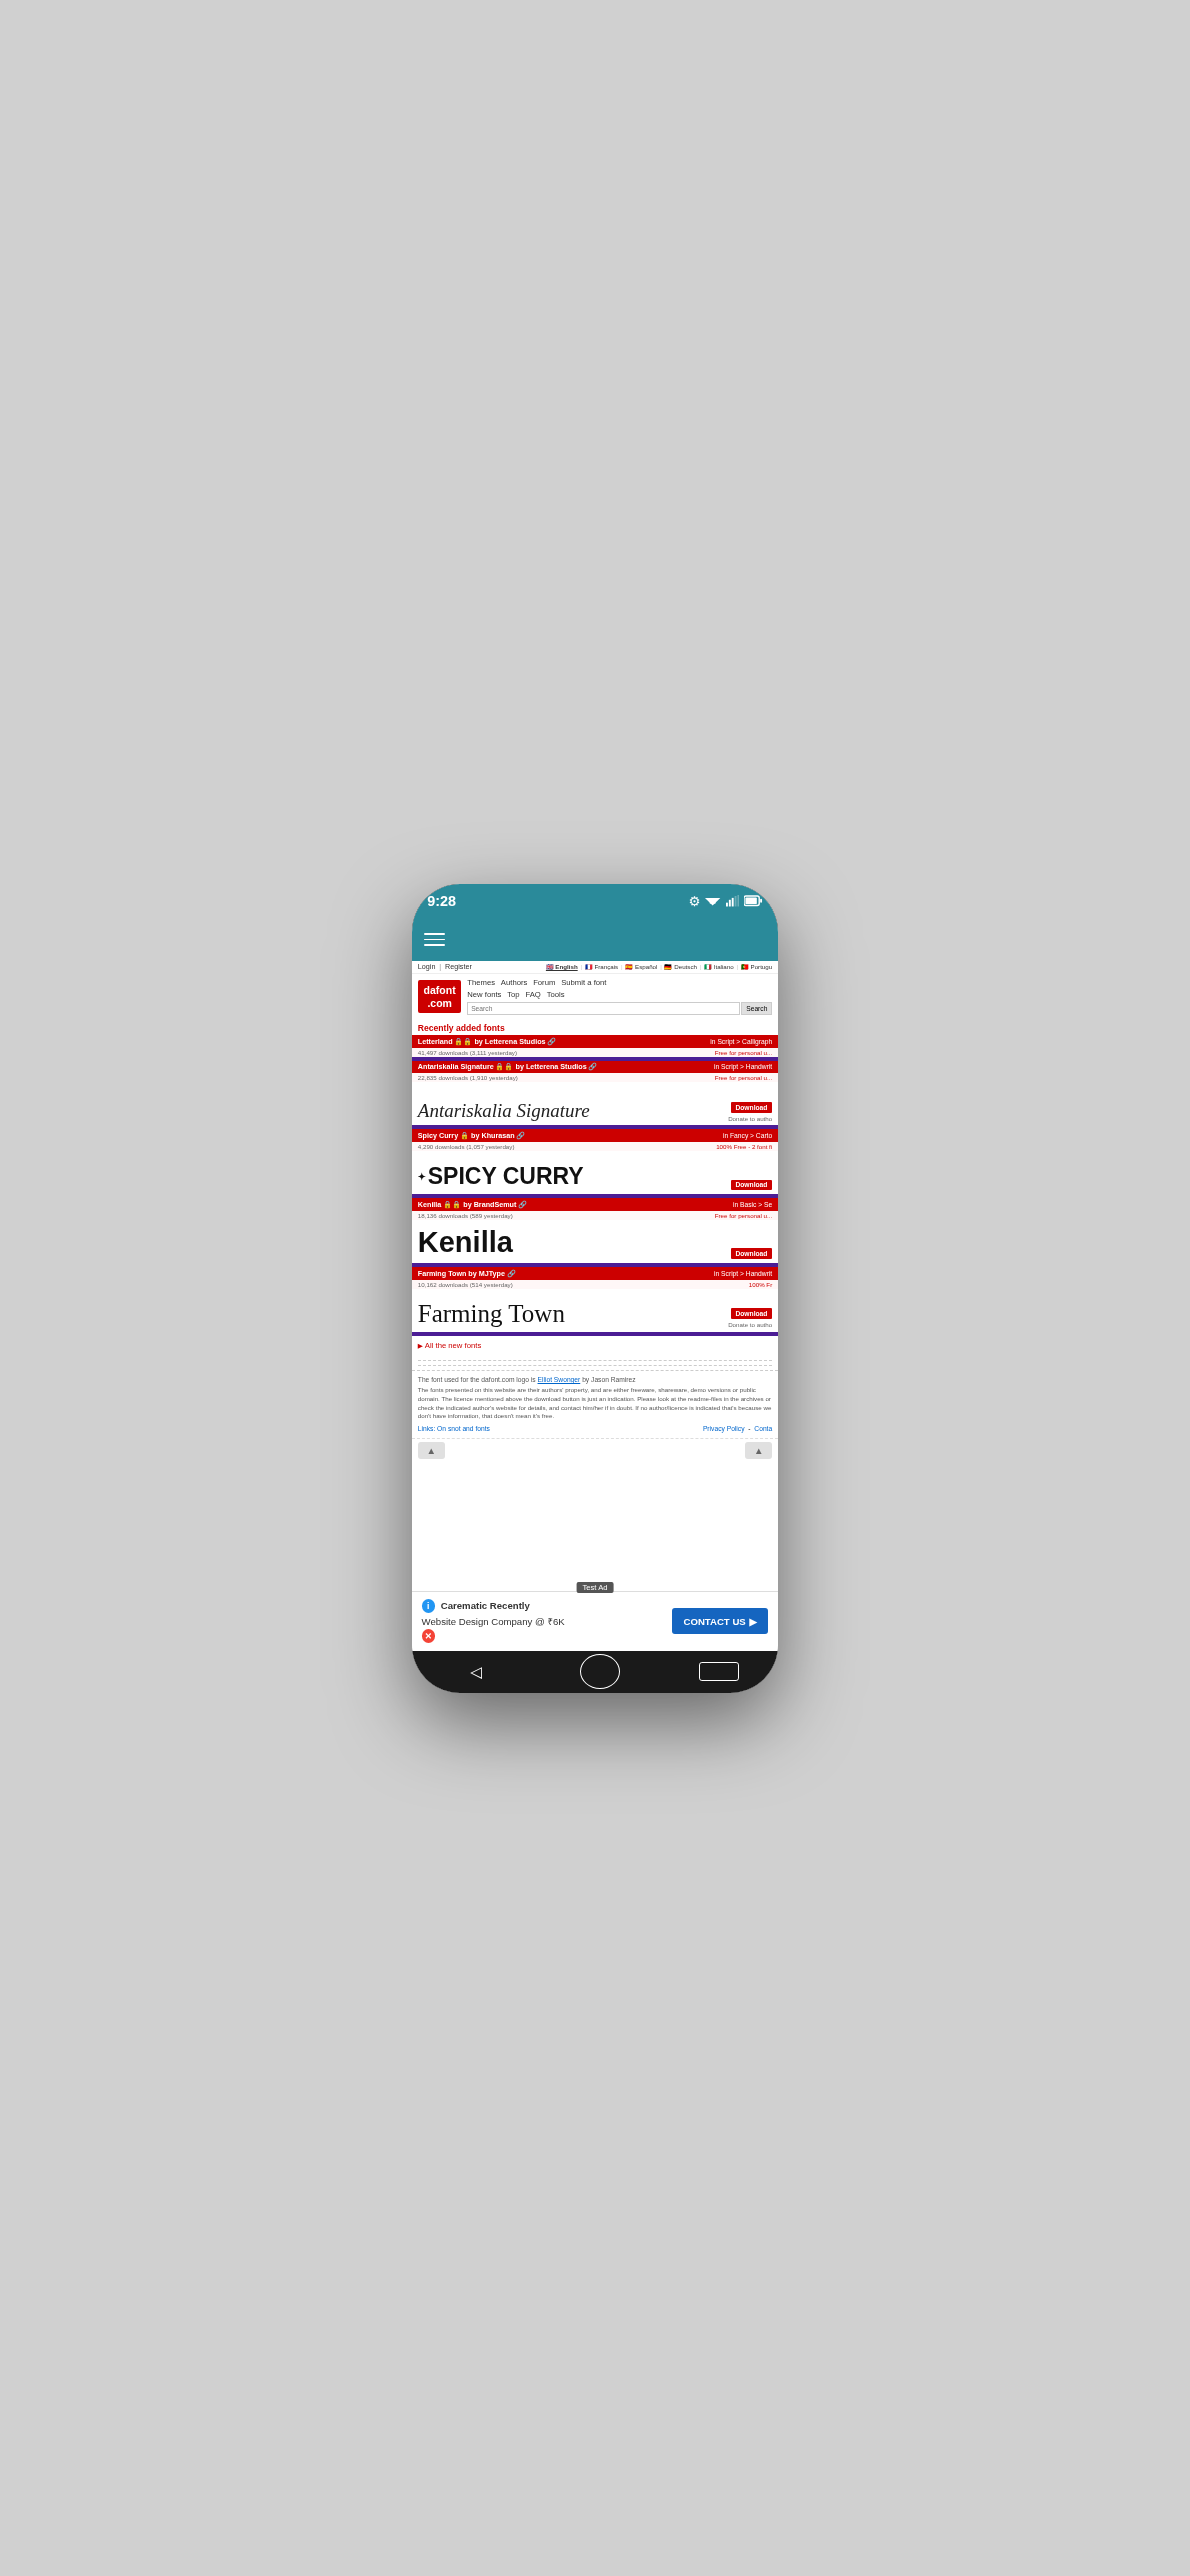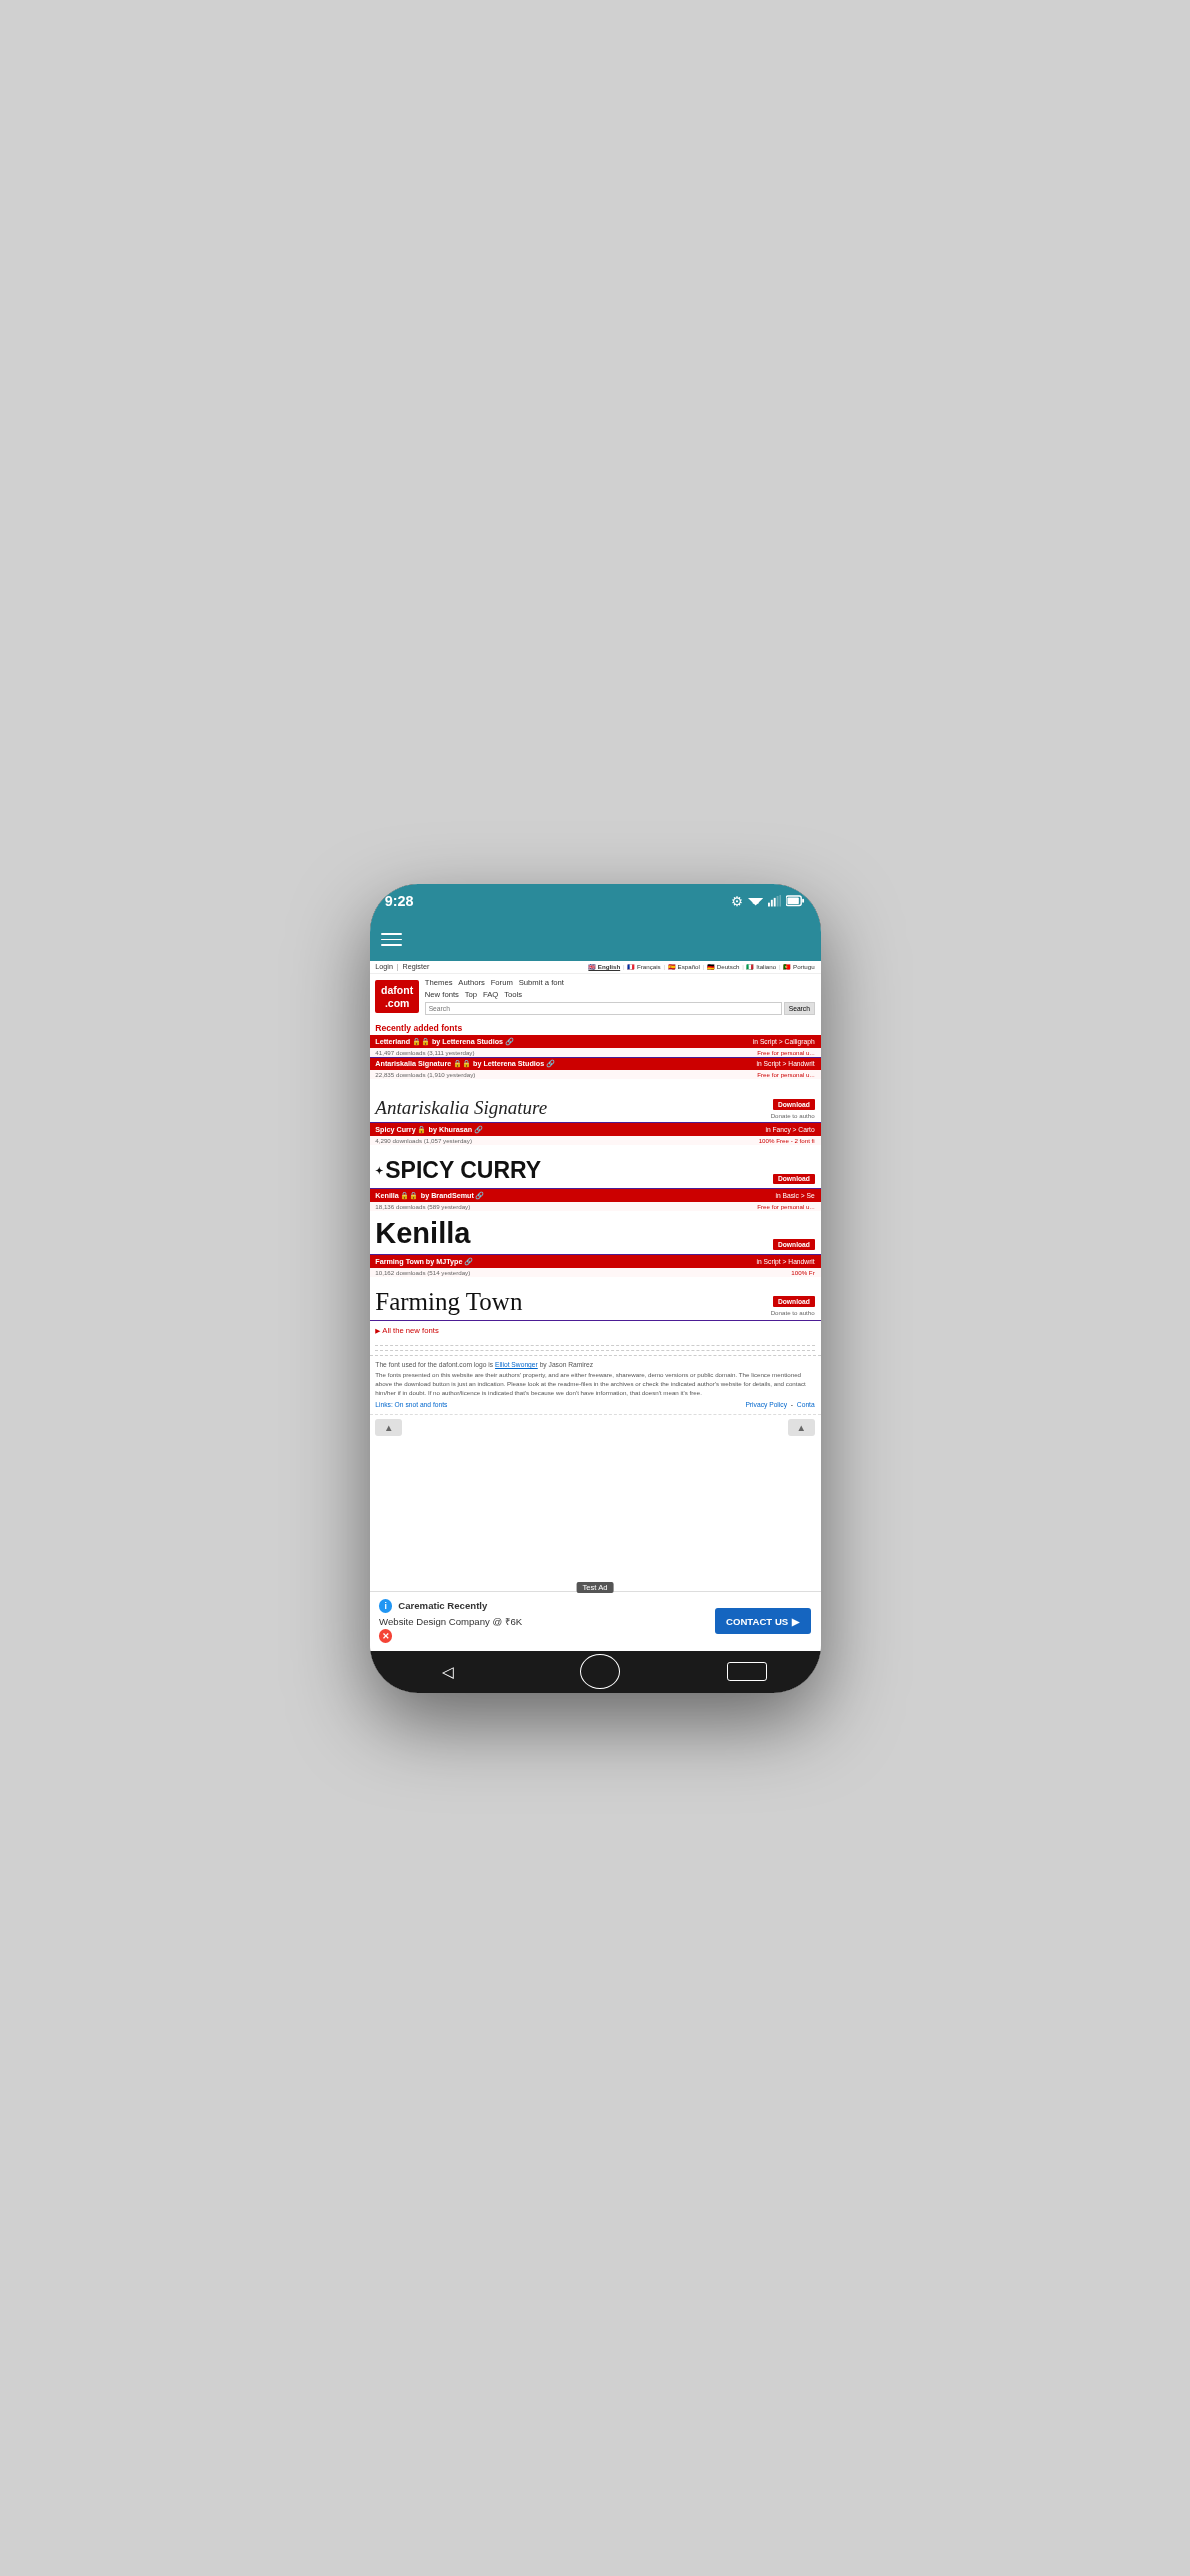--- a/index.html
+++ b/index.html
@@ -8,21 +8,21 @@
     body {
       background: #d0d0d0;
       display: flex;
       justify-content: center;
       align-items: center;
       min-height: 100vh;
       font-family: Arial, sans-serif;
     }
 
     .phone-frame {
-      width: 451px;
+      width: 366px;
       height: 809px;
       background: #1a1a1a;
       border-radius: 48px;
       position: relative;
       box-shadow: 0 29px 77px rgba(0,0,0,0.5);
       overflow: hidden;
     }
 
     .phone-screen {
       position: absolute;
@@ -193,21 +193,21 @@
     
     .section-title {
       color: #cc0000;
       font-size: 8.6px;
       font-weight: bold;
       padding: 3.8px 5.8px 1.9px;
       background: #fff;
     }
 
     .font-entry {
-      border-bottom: 1px solid #4c1d95;
+      border-bottom: 4px solid #4c1d95;
       margin-bottom: 0;
       background: #fff;
     }
 
     .font-entry-header {
       background: #cc0000;
       display: flex;
       justify-content: space-between;
       align-items: center;
       padding: 1.9px 5.8px;

